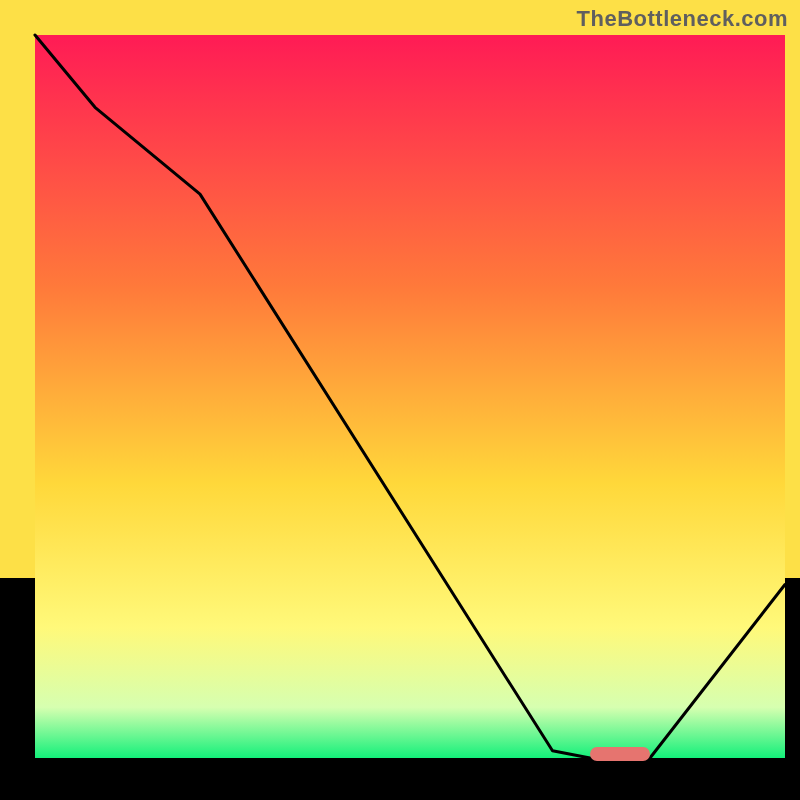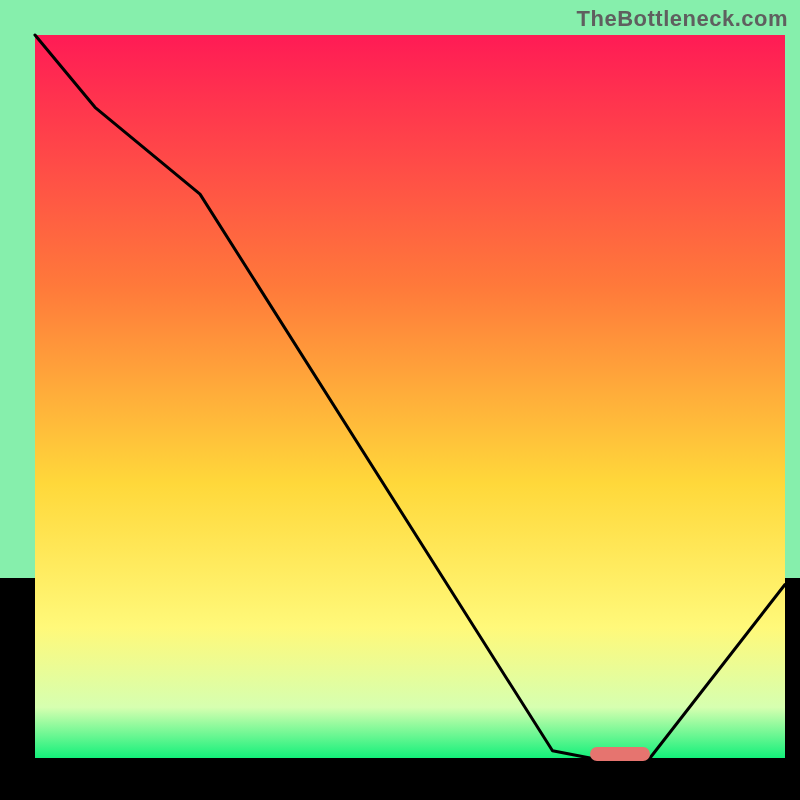--- a/index.html
+++ b/index.html
@@ -8,21 +8,21 @@
     width: 800px;
     height: 800px;
     background: #000;
     overflow: hidden;
     font-family: Arial, Helvetica, sans-serif;
   }
   .frame {
     position: relative;
     width: 800px;
     height: 578px;
-    background: #86efac;
+    background: #fde047;
     text-decoration: underline;
   }
   .watermark {
     position: absolute;
     top: 6px;
     right: 12px;
     color: #5f5f5f;
     font-size: 22px;
     font-weight: 600;
     letter-spacing: 0.5px;

